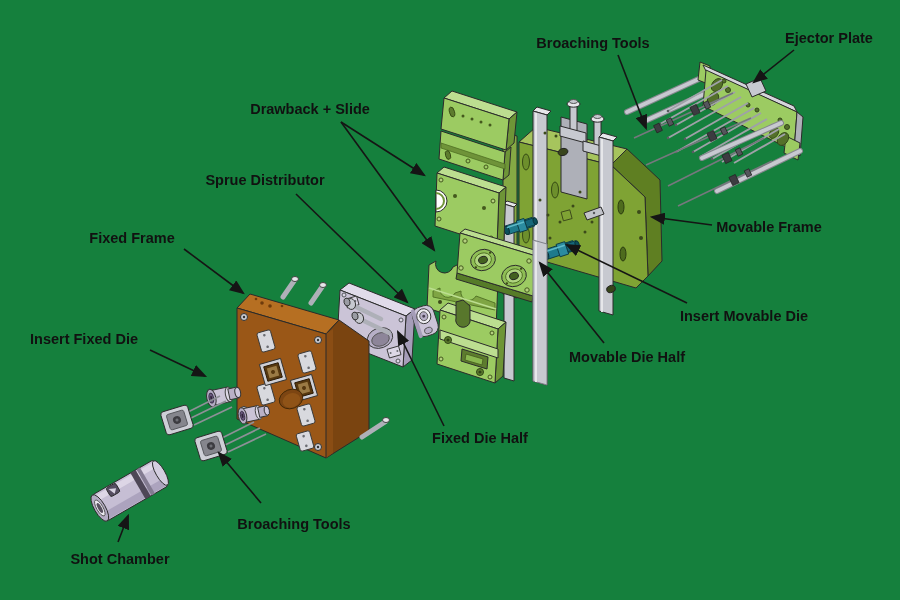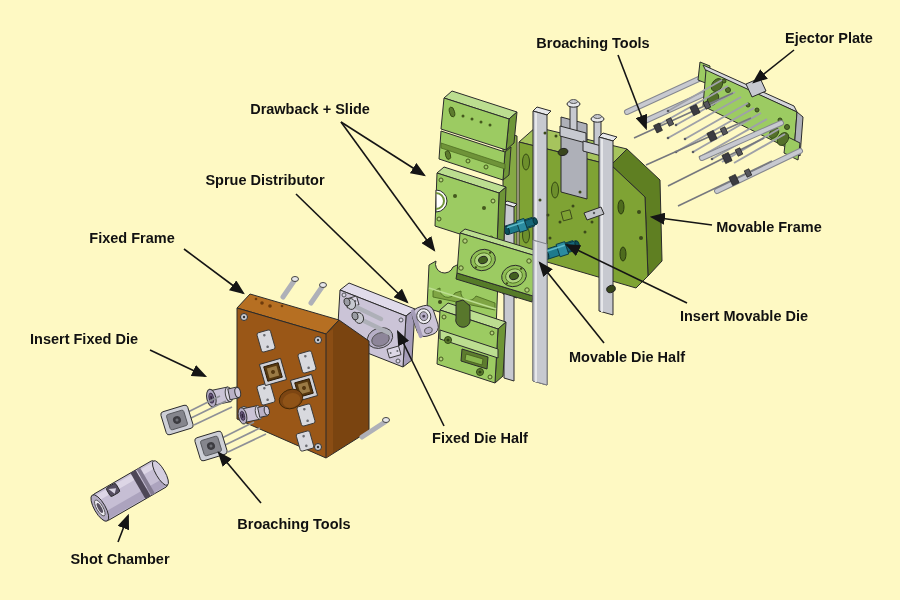--- a/index.html
+++ b/index.html
@@ -1,16 +1,16 @@
 <!DOCTYPE html>
 <html><head>
 <meta charset="utf-8">
 <style>
   html,body{margin:0;padding:0;background:#ffffff;}
-  .stage{width:900px;height:600px;position:relative;background:#fef9c3;overflow:hidden;
+  .stage{width:900px;height:600px;position:relative;background:#15803d;overflow:hidden;
          font-family:"Liberation Sans",sans-serif;}
   svg{display:block;}
   svg *{vector-effect:non-scaling-stroke;}
   .part{stroke:#2b2b2b;stroke-width:1;stroke-linejoin:round;}
   .lbl{font-family:"Liberation Sans",sans-serif;font-size:14.5px;font-weight:700;fill:#111;}
   .callout{stroke:#151515;stroke-width:1.6;fill:none;}
 </style>
 </head>
 <body>
 

